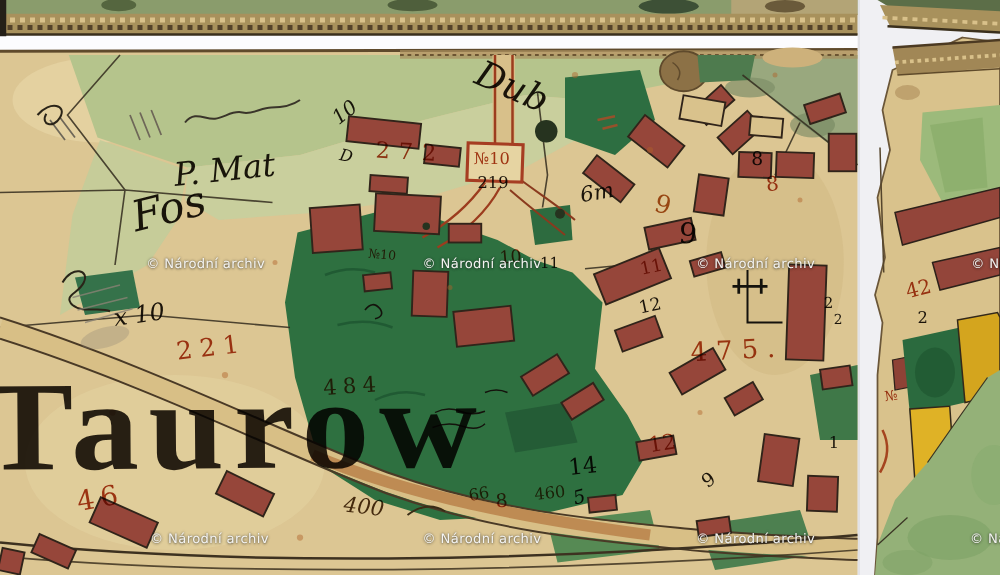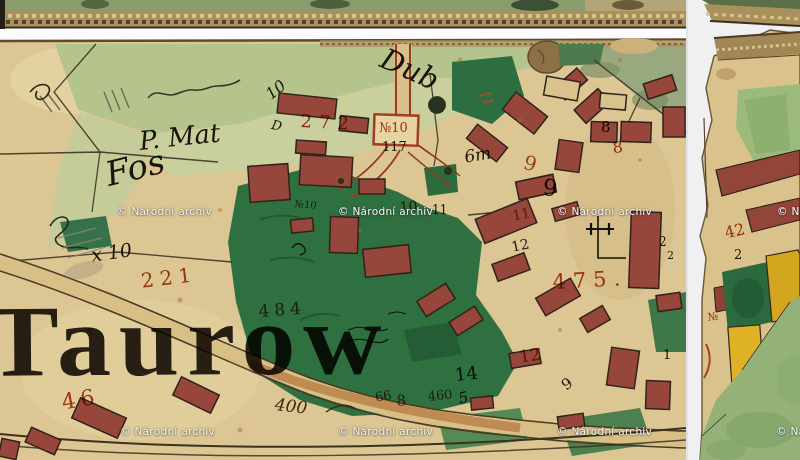--- a/index.html
+++ b/index.html
@@ -220,21 +220,21 @@
   </g>
 </svg>
 
 <div class="layer" id="label-layer">
       <span class="lbl script" style="left: 388px; top: 44px; font-size: 29px; color: rgb(31, 25, 16); transform: rotate(24deg);">Dub</span>
       <span class="lbl script" style="left: 263px; top: 90px; font-size: 16px; color: rgb(31, 25, 16); transform: rotate(-38deg);">10</span>
       <span class="lbl script" style="left: 273px; top: 118px; font-size: 13px; color: rgb(31, 25, 16); transform: rotate(12deg);">D</span>
       <span class="lbl script" style="left: 138px; top: 128px; font-size: 26px; color: rgb(31, 25, 16); transform: rotate(-6deg);">P. Mat</span>
       <span class="lbl script" style="left: 102px; top: 158px; font-size: 34px; color: rgb(31, 25, 16); transform: rotate(-14deg);">Fos</span>
       <span class="lbl script" style="left: 90px; top: 246px; font-size: 19px; color: rgb(31, 25, 16); transform: rotate(-8deg);">x 10</span>
-      <span class="lbl" style="left: 382px; top: 140px; font-size: 13px; color: rgb(31, 25, 16);">117</span>
+      <span class="lbl" style="left: 382px; top: 140px; font-size: 13px; color: rgb(31, 25, 16);">219</span>
       <span class="lbl script" style="left: 463px; top: 149px; font-size: 17px; color: rgb(31, 25, 16); transform: rotate(-10deg);">6m</span>
       <span class="lbl" style="left: 601px; top: 120px; font-size: 15px; color: rgb(31, 25, 16);">8</span>
       <span class="lbl" style="left: 544px; top: 176px; font-size: 23px; color: rgb(31, 25, 16); transform: rotate(5deg);">9</span>
       <span class="lbl" style="left: 432px; top: 204px; font-size: 12px; color: rgb(31, 25, 16);">11</span>
       <span class="lbl" style="left: 510px; top: 240px; font-size: 14px; color: rgb(31, 25, 16); transform: rotate(-12deg);">12</span>
       <span class="lbl" style="left: 659px; top: 236px; font-size: 12px; color: rgb(31, 25, 16);">2</span>
       <span class="lbl" style="left: 667px; top: 250px; font-size: 11px; color: rgb(31, 25, 16);">2</span>
       <span class="lbl" style="left: 734px; top: 248px; font-size: 13px; color: rgb(31, 25, 16);">2</span>
       <span class="lbl" style="left: 454px; top: 366px; font-size: 18px; color: rgb(31, 25, 16); transform: rotate(-6deg);">14</span>
       <span class="lbl script" style="left: 457px; top: 392px; font-size: 15px; color: rgb(31, 25, 16); transform: rotate(-14deg);">5</span>

